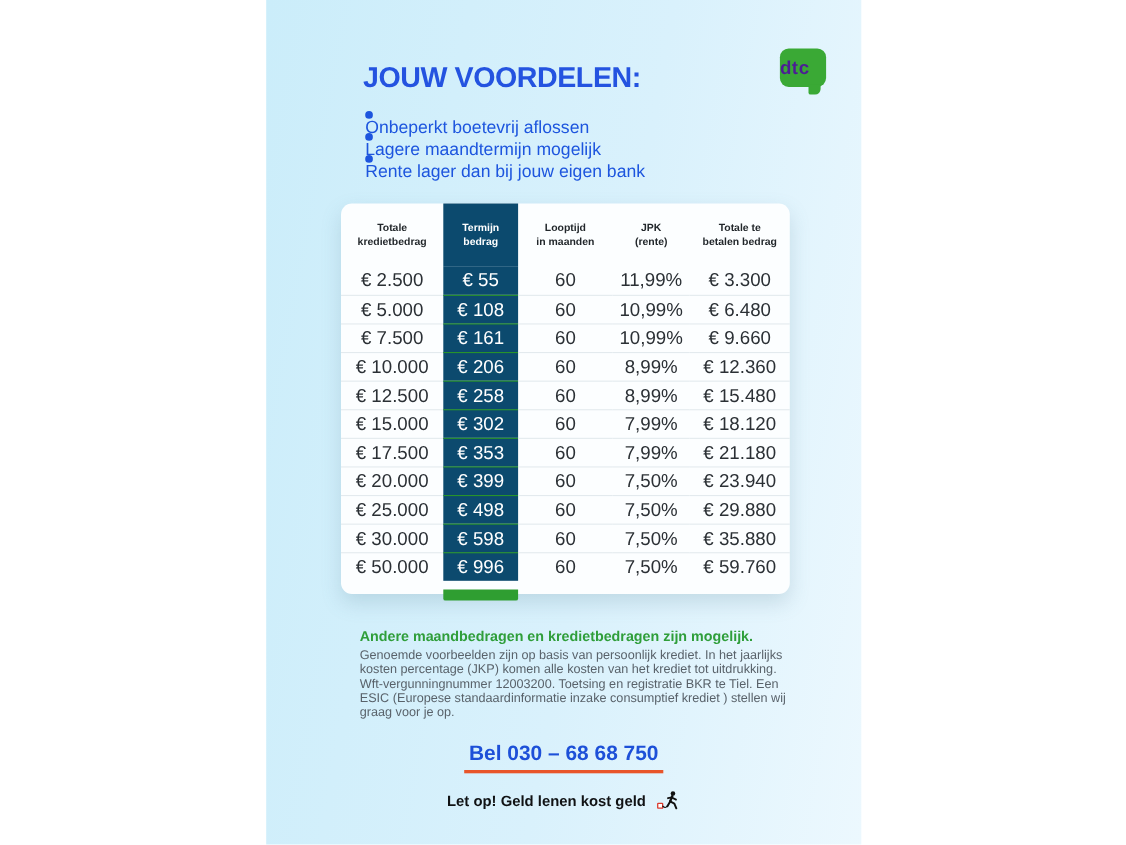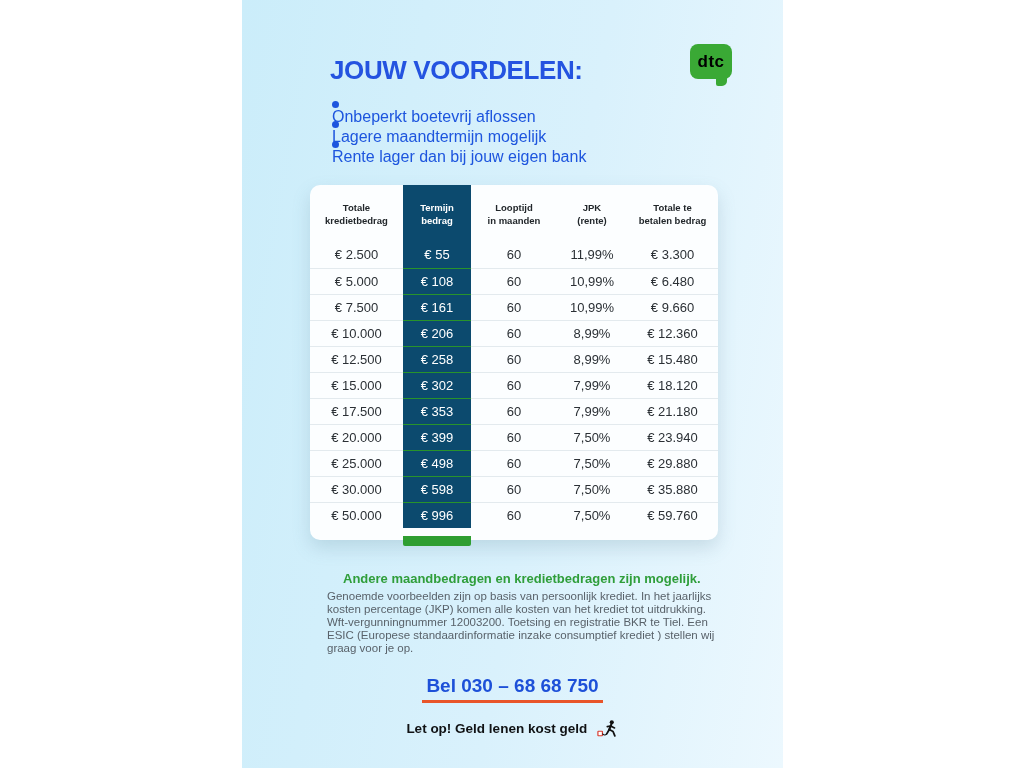--- a/index.html
+++ b/index.html
@@ -5,40 +5,40 @@
   html,body{margin:0;padding:0;background:#ffffff;font-family:"Liberation Sans",sans-serif;}
   .stage{position:relative;width:1024px;height:768px;background:#ffffff;overflow:hidden;}
   .page-col{position:absolute;left:242px;top:0;width:541px;height:768px;
     background:linear-gradient(100deg,#cbedfa 0%,#d9f1fc 55%,#ecf8fe 100%);}
   .title{position:absolute;left:88px;top:55px;font-size:26px;font-weight:800;
     color:#2453e0;letter-spacing:-0.4px;}
   .bullets{position:absolute;left:90px;top:95px;margin:0;padding:0;list-style:none;}
   .bullets li{display:flex;align-items:flex-start;height:20px;font-size:16px;
     font-weight:500;color:#1d55de;flex-direction:column;}
   .dot{width:7px;height:7px;border-radius:50%;background:#1d55de;margin:6px 19px 0 0;flex:0 0 7px;}
-  .logo{position:absolute;left:448px;top:44px;width:42px;height:35px;background:#3aa935;
-    border-radius:8px;display:flex;align-items:center;justify-content:center;
-    color:#000000;font-weight:800;font-size:17px;letter-spacing:0.5px;}
+  .logo{position:absolute;left:467px;top:44px;width:42px;height:35px;background:#3aa935;
+    border-radius:8px;display:flex;align-items:center;justify-content:flex-start;
+    color:#4c1d95;font-weight:800;font-size:17px;letter-spacing:0.5px;}
   .logo-tab{position:absolute;right:5px;bottom:-7px;width:11px;height:9px;background:#3aa935;
     border-radius:0 0 5px 2px;}
   .card{position:absolute;left:68px;top:185px;width:408px;height:355px;background:#fcfeff;
     border-radius:10px;box-shadow:0 8px 18px rgba(90,130,150,0.22);}
   .t-header{display:flex;height:57px;justify-content:space-between;}
   .hcell{display:flex;flex-direction:column;align-items:center;justify-content:center;
     font-size:9.5px;font-weight:700;color:#22272b;line-height:13px;text-align:center;}
   .c0{width:93px;} .c1{width:68px;} .c2{width:86px;} .c3{width:70px;} .c4{width:91px;}
   .green{background:#0c4a6e;color:#ffffff !important;}
   .t-row{display:flex;}
   .cell{box-sizing:border-box;height:26px;line-height:26px;text-align:center;
-    font-size:13px;color:#2b3035;}
+    font-size:17px;color:#2b3035;}
   .t-row + .t-row .cell{border-top:1px solid #e3eaee;}
   .t-row + .t-row .cell.green{border-top-color:#28932b;}
   .green-tail{position:absolute;left:93px;top:351px;width:68px;height:10px;background:#2f9e31;
     border-radius:0 0 2px 2px;}
-  .note-head{position:absolute;left:85px;top:571px;font-size:13px;font-weight:700;color:#2f9e3a;margin-left:16px;}
+  .note-head{position:absolute;left:85px;top:571px;font-size:13px;font-weight:700;color:#2f9e3a;}
   .note-body{position:absolute;left:85px;top:590px;width:396px;font-size:11.5px;
     line-height:13px;color:#59626a;}
   .phone-wrap{position:absolute;left:0;top:675px;width:541px;text-align:center;}
   .phone{display:inline-block;font-size:19px;font-weight:800;color:#1d50d8;
     padding:0 4px 3px;border-bottom:3px solid #e8552a;cursor:pointer;}
   .warning-wrap{position:absolute;left:0;top:719px;width:541px;text-align:center;}
   .warning{display:inline-block;vertical-align:middle;font-size:13.5px;font-weight:800;color:#101214;}
   .runner{display:inline-block;vertical-align:middle;margin-left:5px;}
 </style>
 </head>

